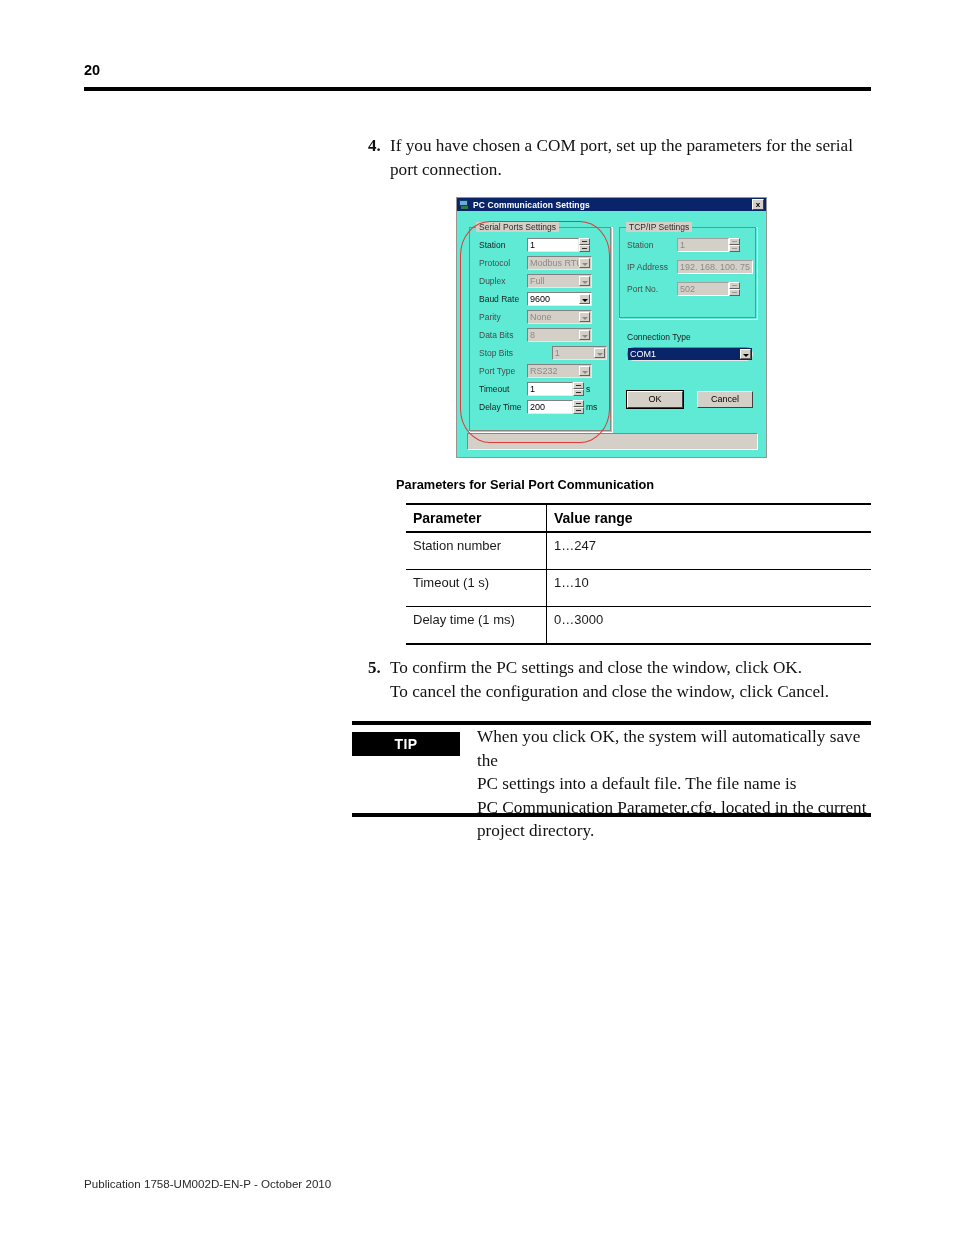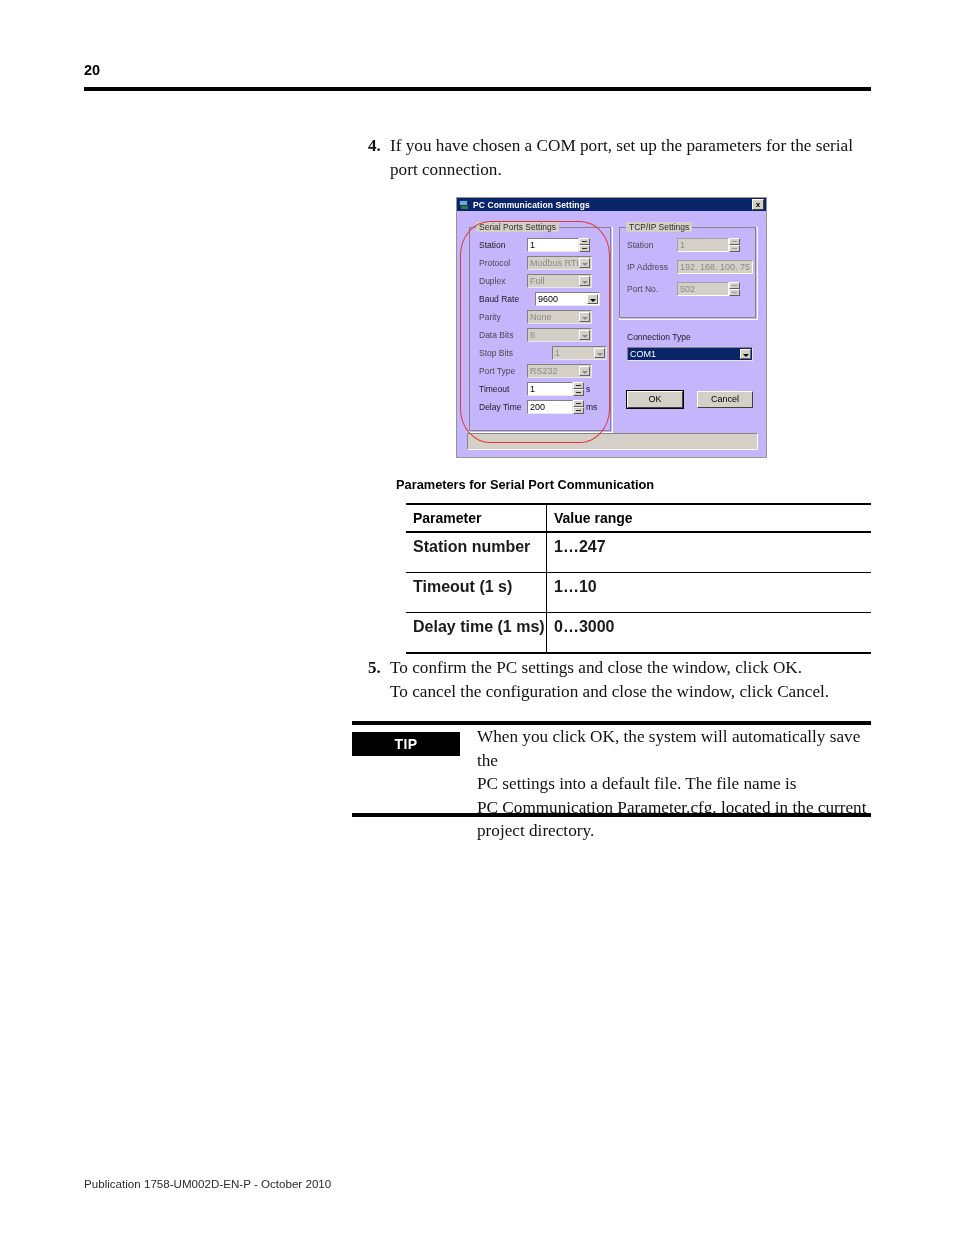--- a/index.html
+++ b/index.html
@@ -71,21 +71,21 @@
   #step4 { left: 368px; top: 134px; width: 505px; }
   #step5 { left: 368px; top: 656px; width: 505px; }
 
   
   .figure {
     position: absolute;
     left: 456px;
     top: 197px;
     width: 311px;
     height: 261px;
-    background: #c4b5fd;
+    background: #5eead4;
     border: 1px solid #96958f;
     box-sizing: border-box;
   }
   .titlebar {
     height: 13px;
     background: #0a246a;
     display: flex;
     align-items: center;
     padding: 0 2px 0 2px;
     position: relative;
@@ -242,21 +242,21 @@
     left: 2px; top: 4px;
     border-left: 3px solid transparent;
     border-right: 3px solid transparent;
     border-top: 3px solid #000;
   }
   .combo.disabled { background: #d4d0c8; }
   .combo.disabled .cv { color: #8a8a8a; }
   .combo.disabled .arrow::after { border-top-color: #8a8a8a; }
 
   
-  .combo.selected { background: #ffffff; }
+  .combo.selected { background: #ffffff; border-radius: 7px; }
   .combo.selected .cv {
     background: #0a246a;
     color: #ffffff;
     display: block;
     width: 100%;
     box-sizing: border-box;
     line-height: 12px;
     padding-left: 2px;
   }
 
@@ -366,25 +366,24 @@
   table.params th {
     text-align: left;
     font-size: 14px;
     font-weight: bold;
     padding: 5px 0 5px 7px;
     border-bottom: 2.2px solid #000;
     border-top: 2.2px solid #000;
     color: #000;
   }
   table.params td {
-    font-size: 16px;
+    font-size: 13px;
     padding: 5px 0 16px 7px;
     border-bottom: 1px solid #000;
     color: #1a1a1a;
-    font-weight: bold;
   }
   table.params th.c1, table.params td.c1 { width: 133px; border-right: 1px solid #000; }
   table.params tr:last-child td { border-bottom: 2.2px solid #000; }
 
   
   .tip-rule-top {
     position: absolute;
     left: 352px; top: 721px;
     width: 519px; height: 3.5px;
     background: #000;
@@ -475,21 +474,21 @@
     </div>
 
     <div class="frow" style="left:22px; top:62px; width:128px;">
       <span class="flabel dim" style="width:48px;">Duplex</span>
       <span class="combo disabled" style="width:65px;">
         <span class="cv">Full</span>
         <span class="arrow"></span>
       </span>
     </div>
 
-    <div class="frow" style="left:22px; top:80px; width:128px;gap:8px;">
+    <div class="frow" style="left:22px; top:80px; width:128px;">
       <span class="flabel" style="width:48px;">Baud Rate</span>
       <span class="combo" style="width:65px;">
         <span class="cv">9600</span>
         <span class="arrow"></span>
       </span>
     </div>
 
     <div class="frow" style="left:22px; top:98px; width:128px;">
       <span class="flabel dim" style="width:48px;">Parity</span>
       <span class="combo disabled" style="width:65px;">

